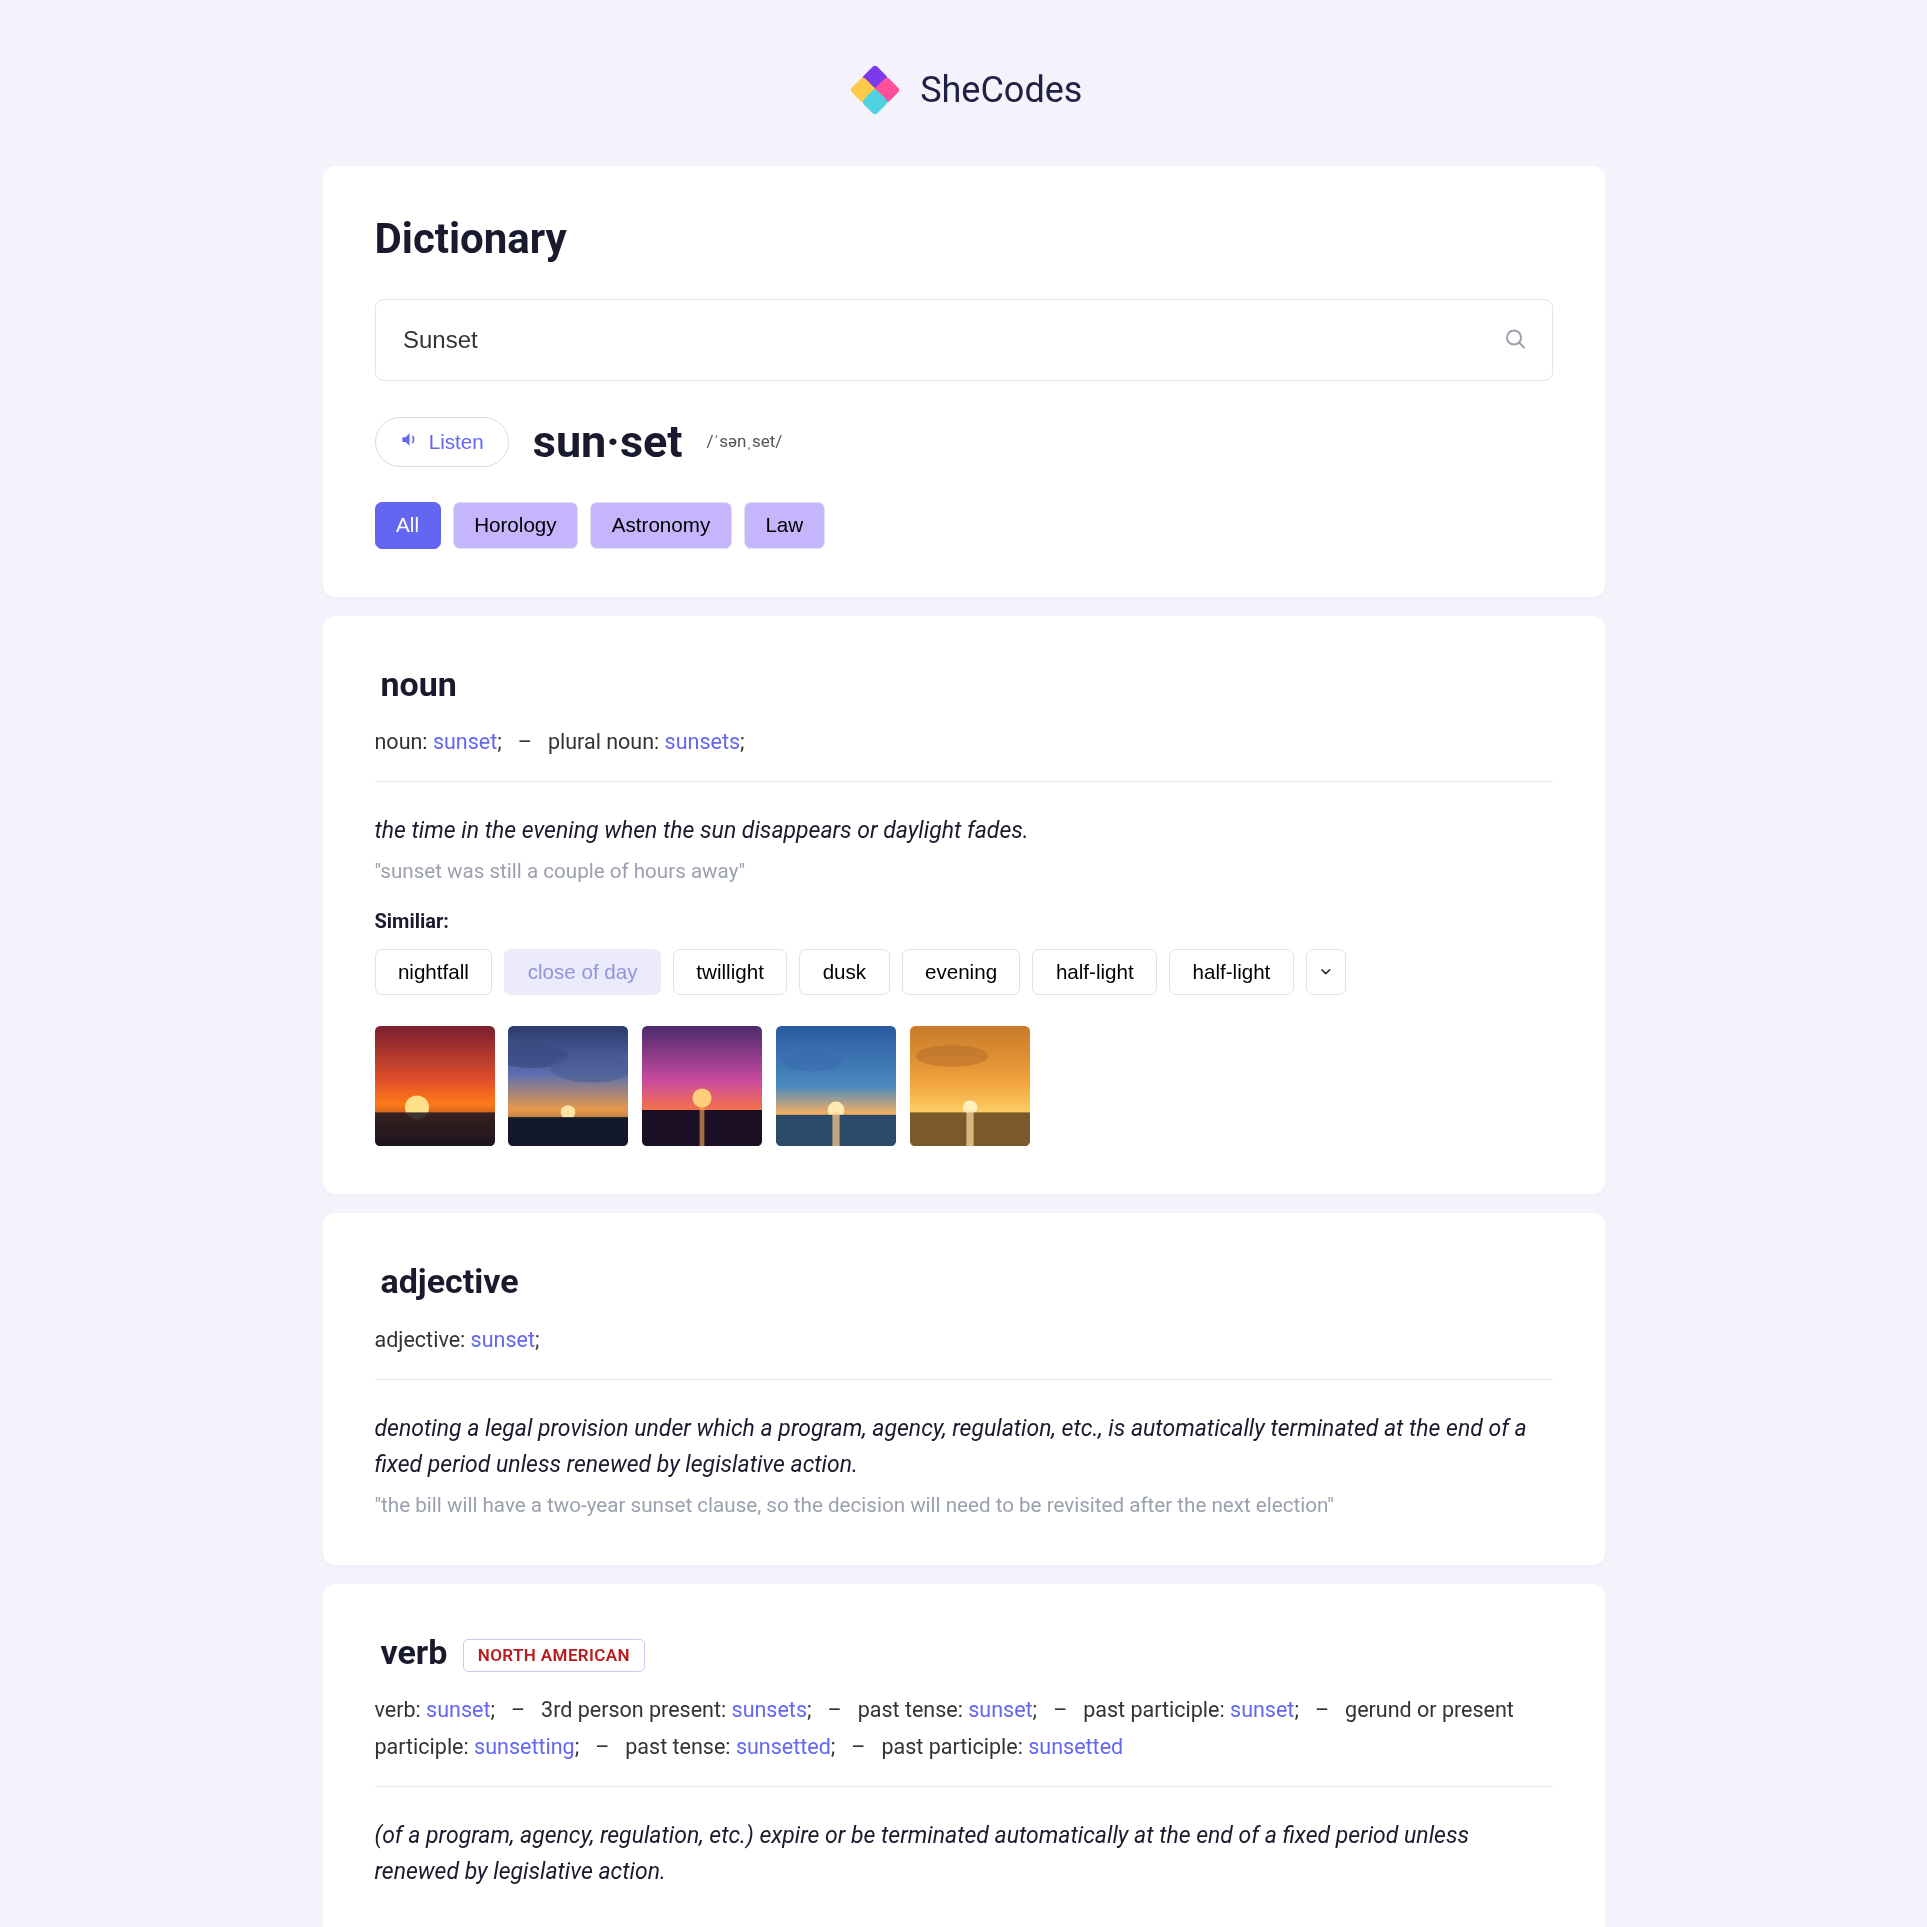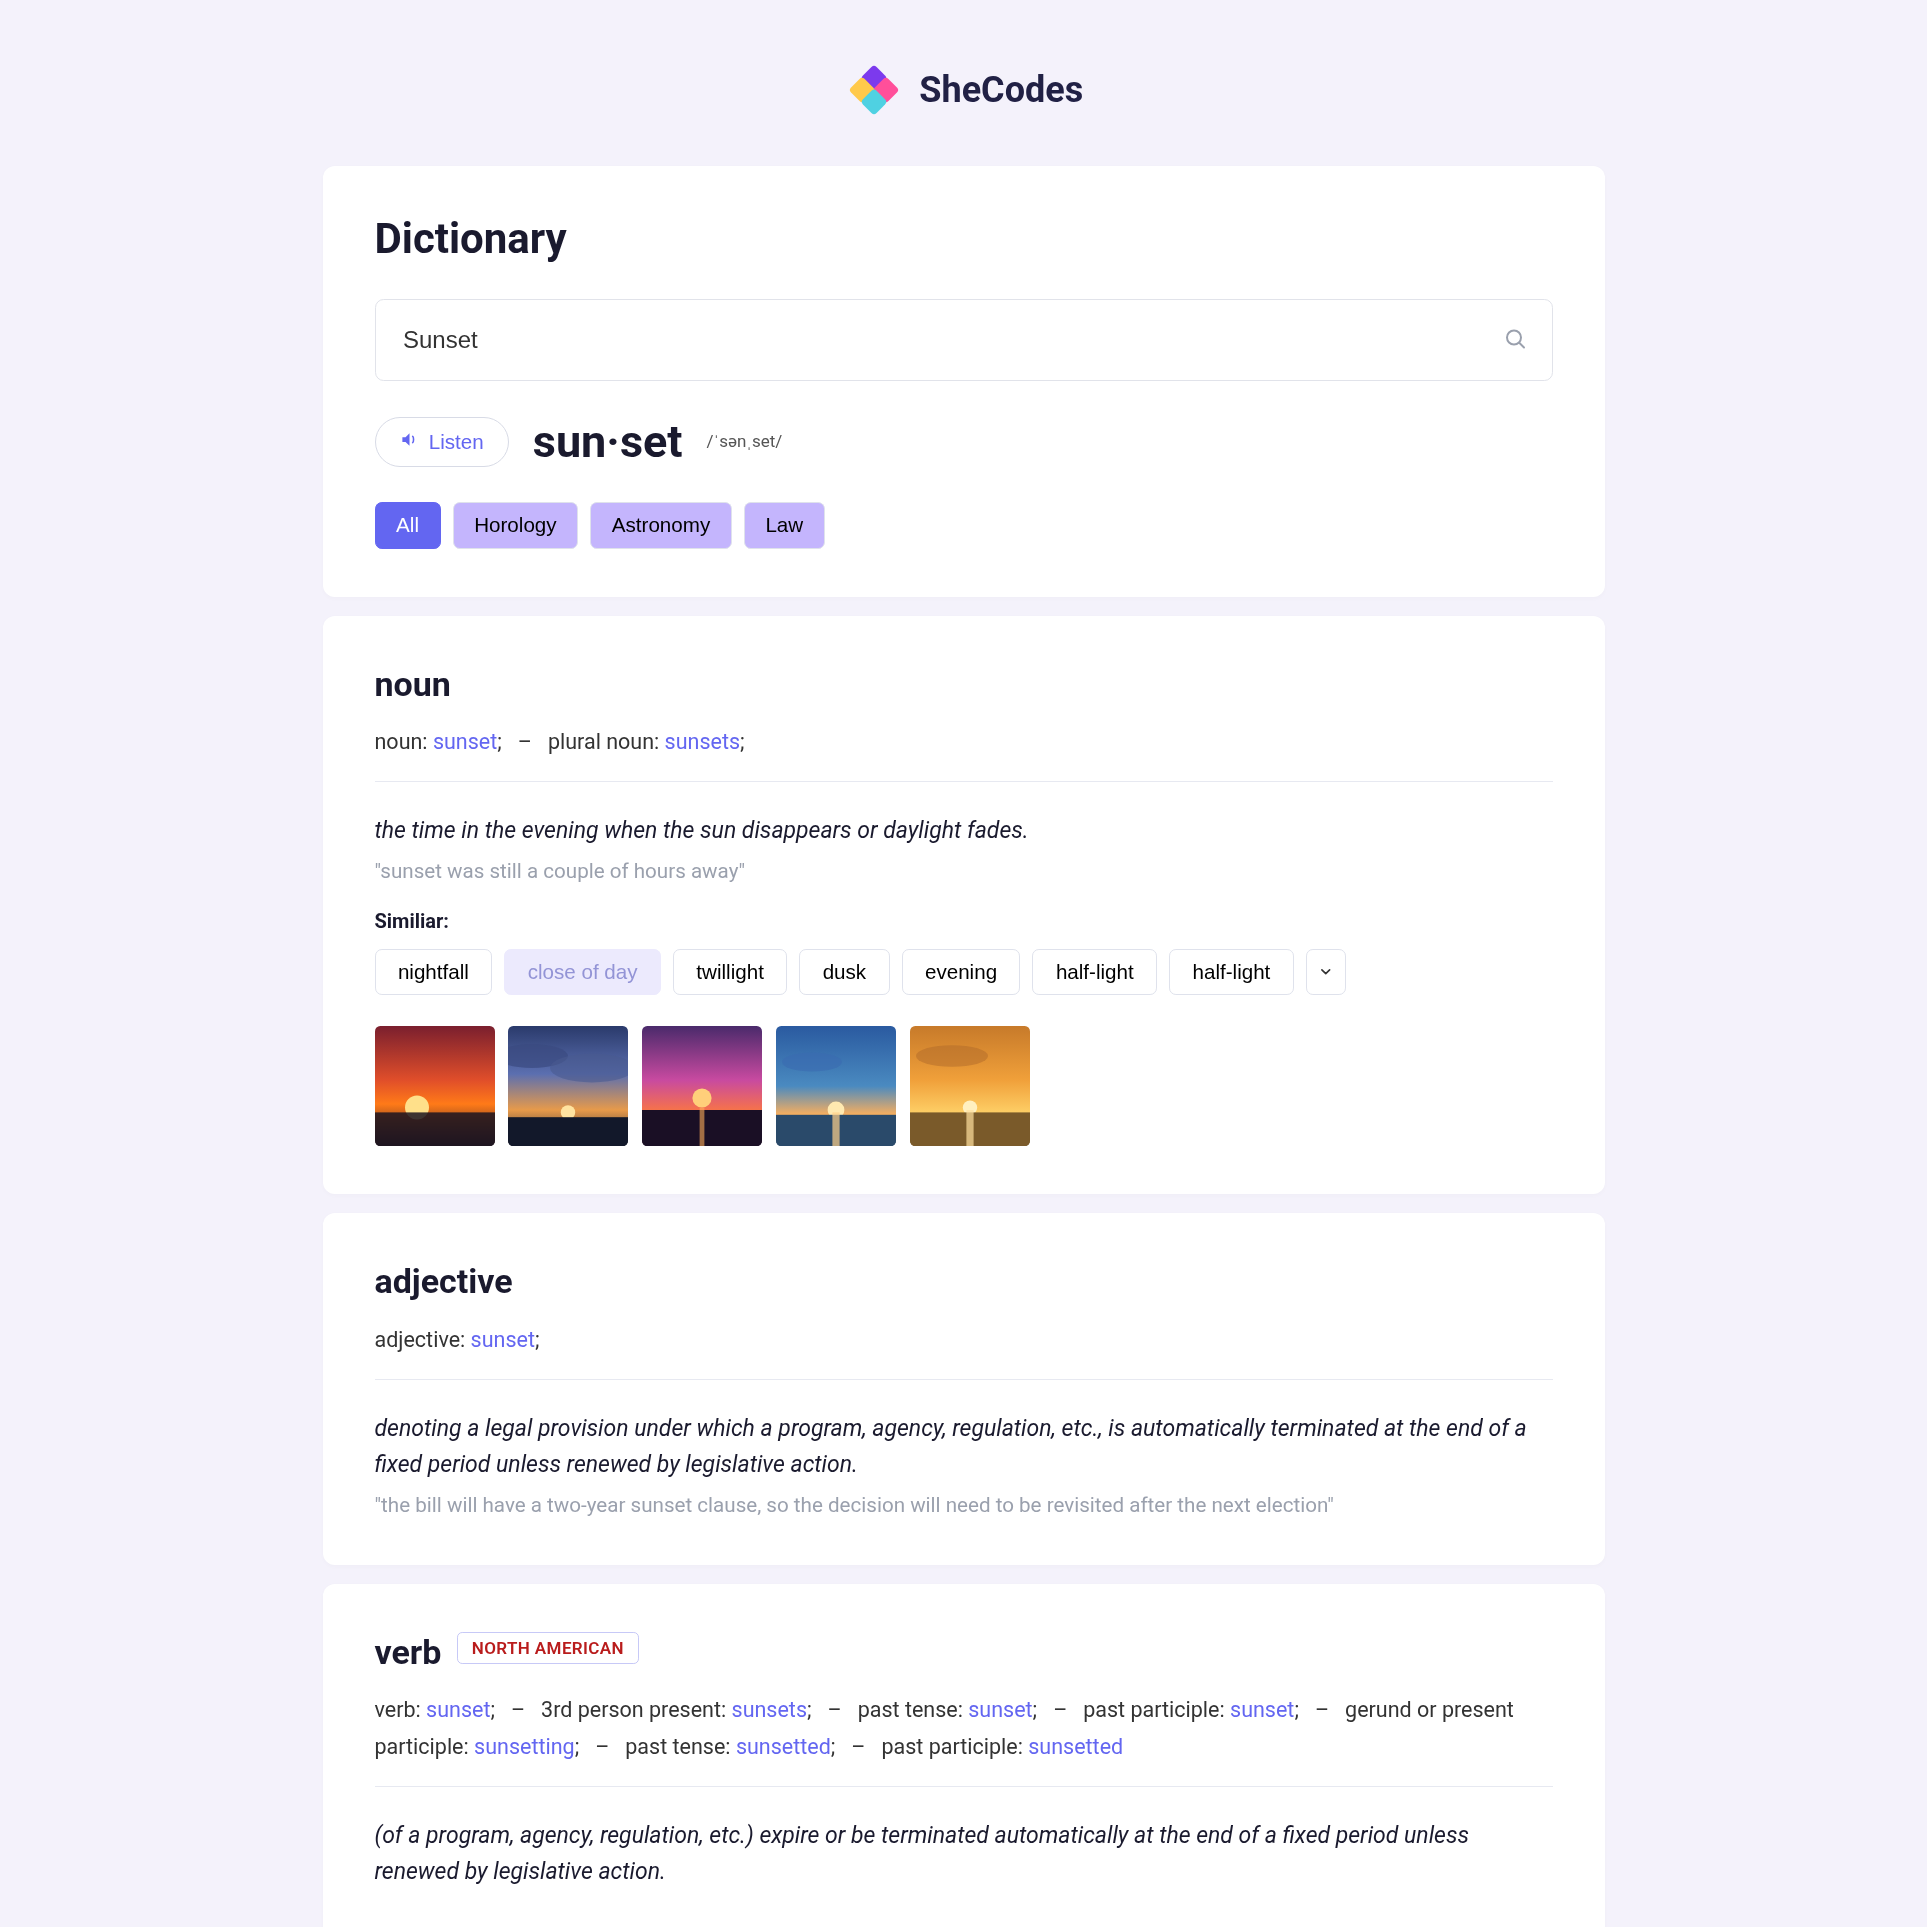--- a/index.html
+++ b/index.html
@@ -15,21 +15,21 @@
     }
 
     .brand {
       display: flex;
       align-items: center;
       gap: 15.5px;
       margin-bottom: 46px;
     }
     .brand-name {
       font-size: 36px;
-      font-weight: 700;
+      font-weight: 400;
       color: #212145;
     }
     .brand-logo { width: 60px; height: 60px; }
 
     .card {
       width: 1282px;
       background: #ffffff;
       border-radius: 12px;
       padding: 48px 52px;
       margin-bottom: 19px;
@@ -111,22 +111,23 @@
       background: #6366f1;
       color: #fff;
       border-color: #6366f1;
     }
 
     .pos-heading {
       font-size: 34px;
       font-weight: 700;
       margin-bottom: 20.6px;
       display: flex;
-      align-items: flex-start;
+      align-items: flex-end;
       gap: 15.5px;
+      margin-left: 6px;
     }
 
     .region-badge {
       display: inline-block;
       border: 0.9px solid #c7c9f7;
       color: #b91c1c;
       font-size: 17px;
       font-weight: 600;
       padding: 5.2px 13.8px;
       border-radius: 5.2px;

